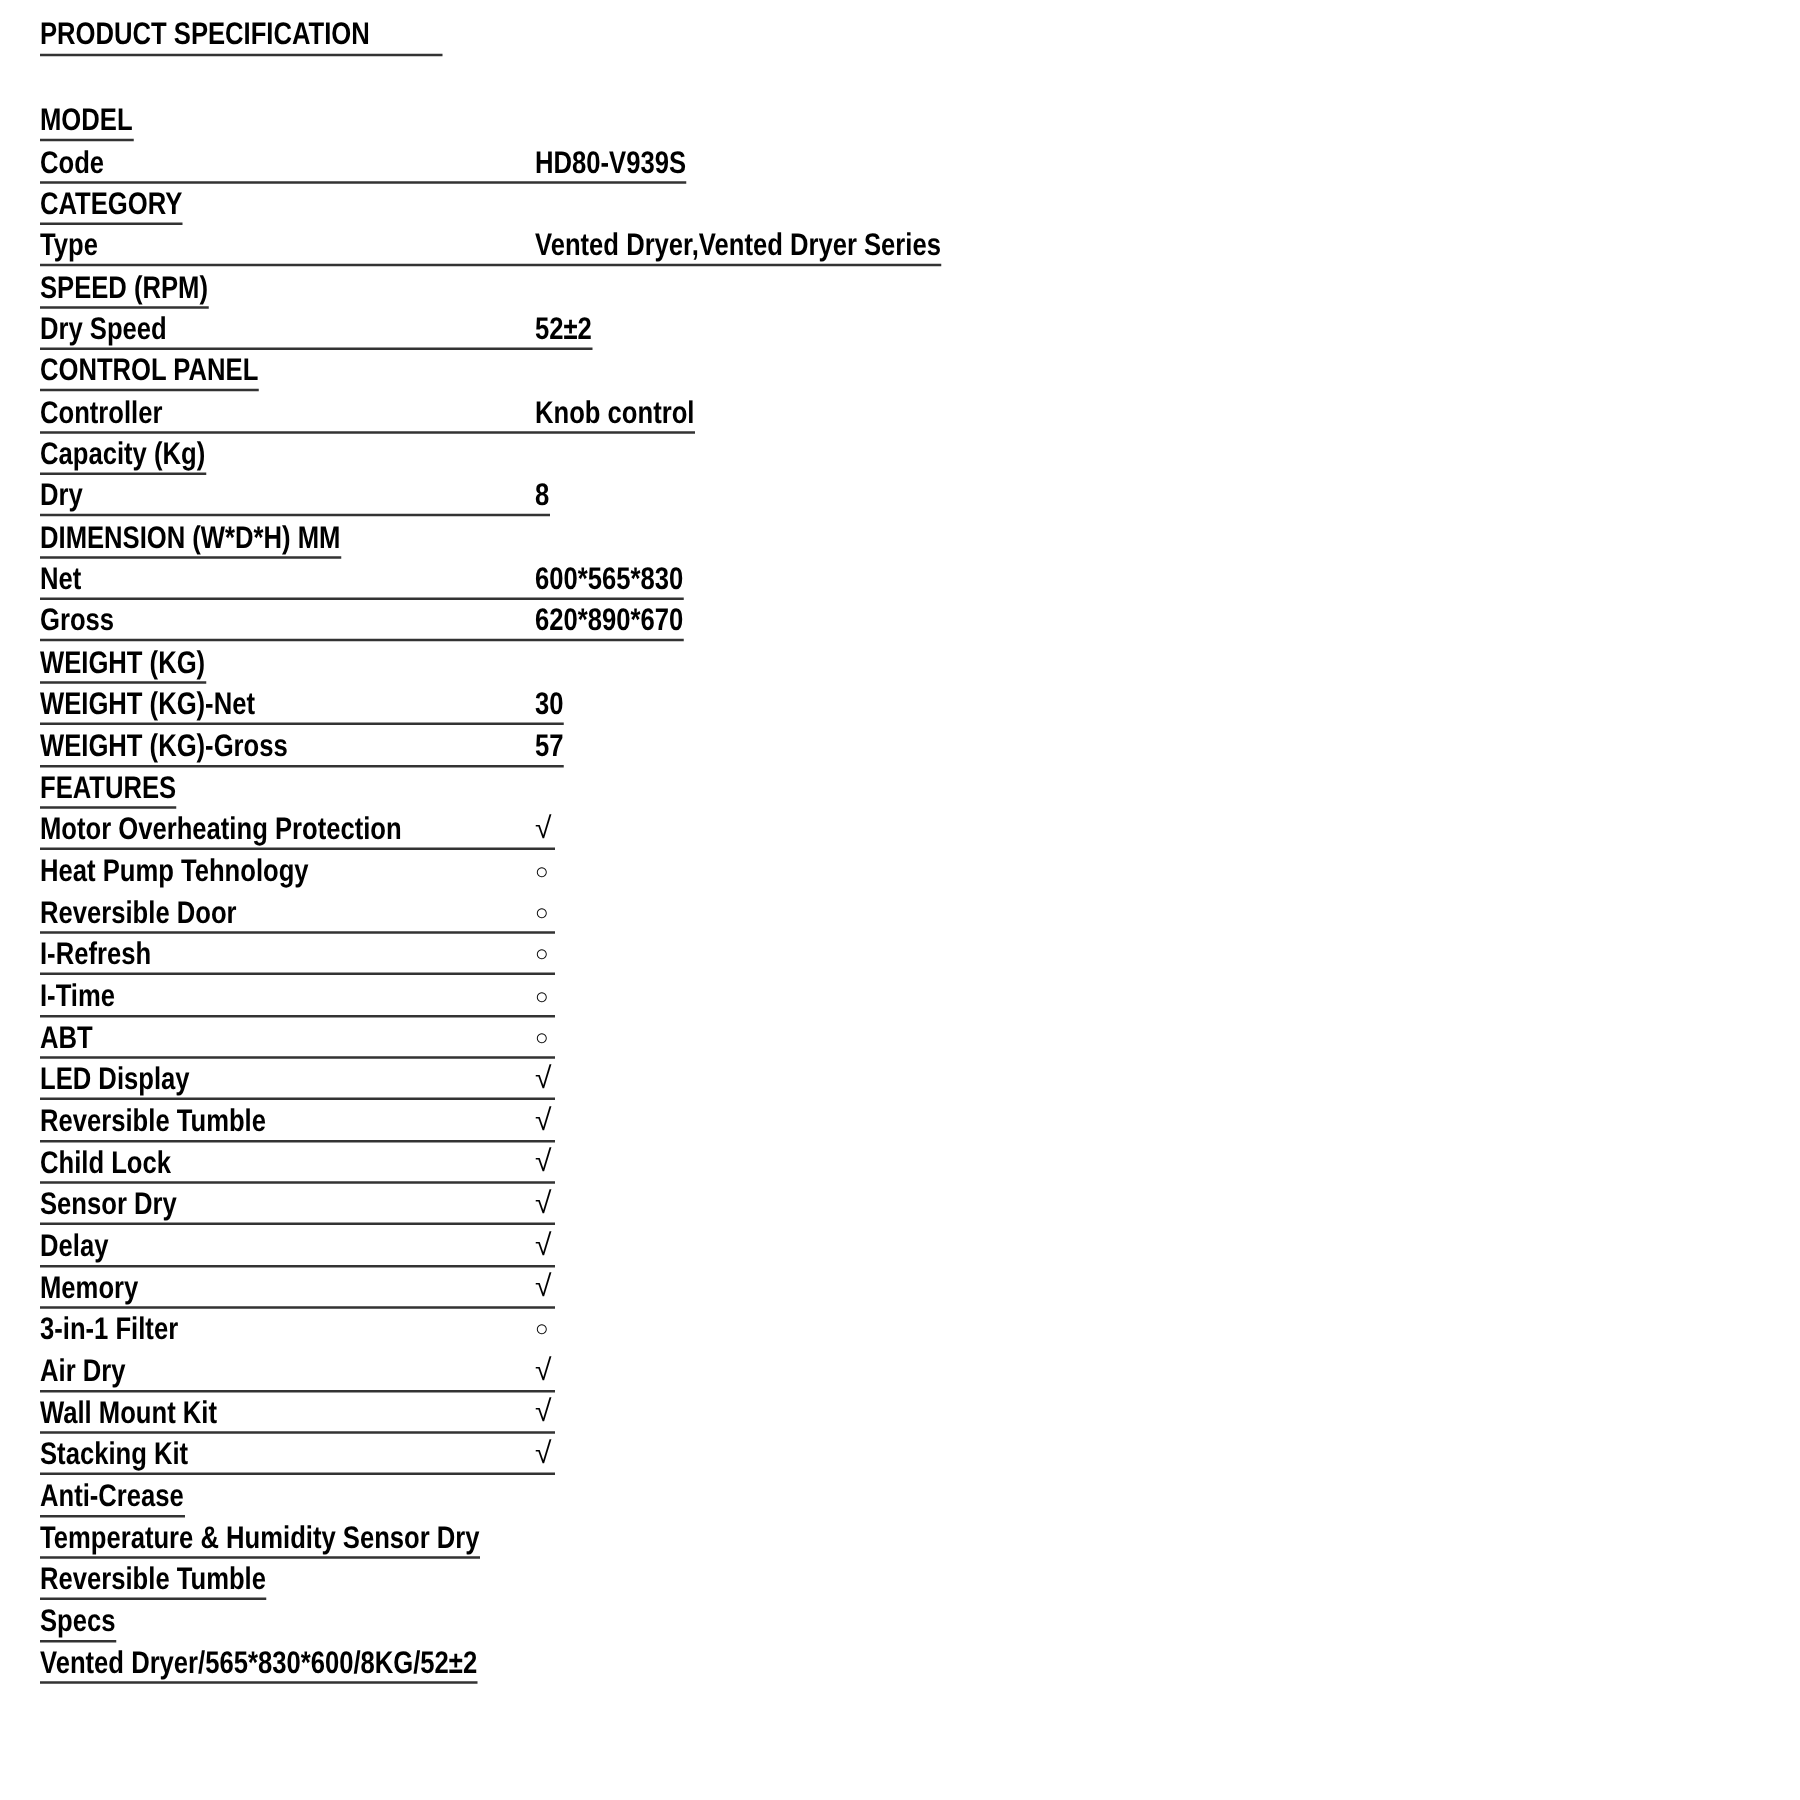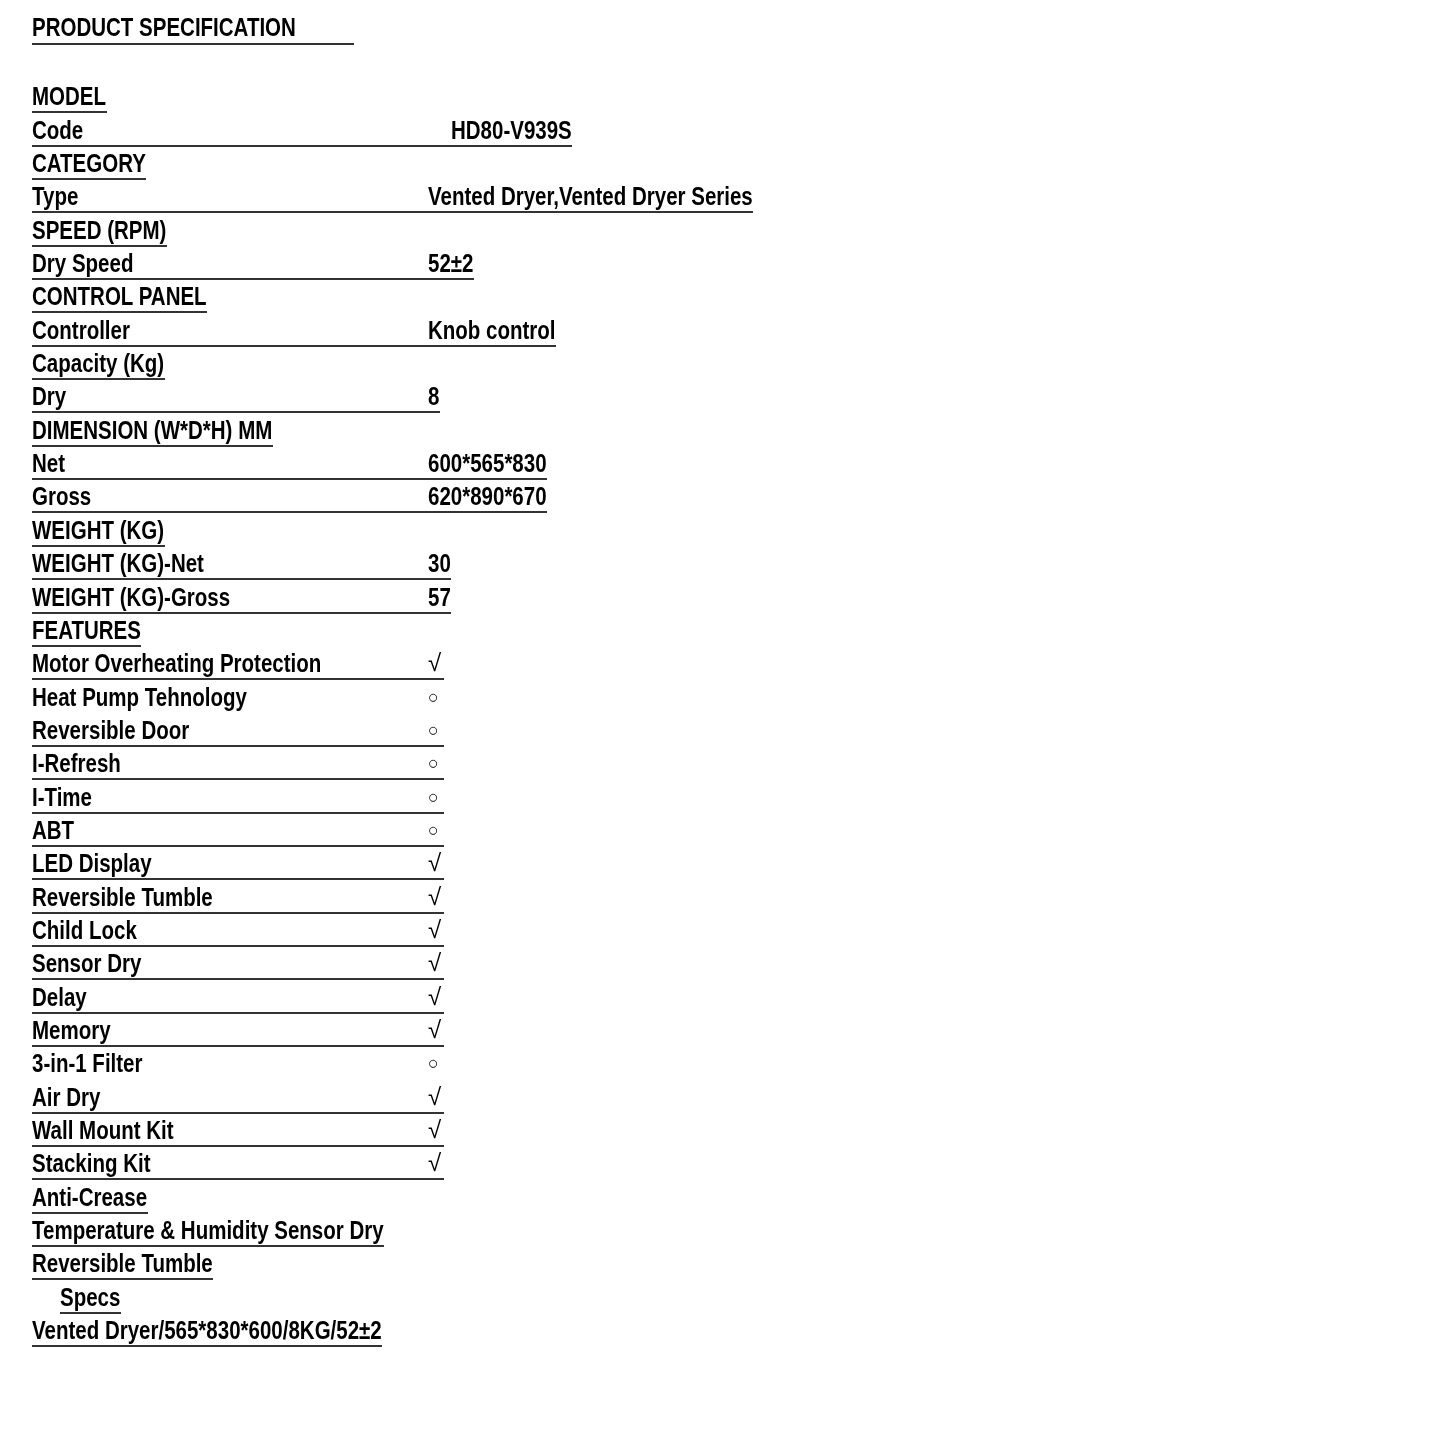--- a/index.html
+++ b/index.html
@@ -48,21 +48,21 @@
 
   <div class="row header">
     <div class="inner" style="width: 75px;">
       <div class="label-box" style="width: 75px;"><span class="label">MODEL</span></div>
 
     </div>
   </div>
       <div class="row">
     <div class="inner">
       <div class="label-box"><span class="label">Code</span></div>
-      <div class="value-box" style="width: 121px; margin-left: 23px;"><span class="value">HD80-V939S</span></div>
+      <div class="value-box" style="width: 121px;"><span class="value">HD80-V939S</span></div>
     </div>
   </div>
       <div class="row header">
     <div class="inner" style="width: 114px;">
       <div class="label-box" style="width: 114px;"><span class="label">CATEGORY</span></div>
 
     </div>
   </div>
       <div class="row">
     <div class="inner">
@@ -256,21 +256,21 @@
 
     </div>
   </div>
       <div class="row header">
     <div class="inner" style="width: 181px;">
       <div class="label-box" style="width: 181px;"><span class="label">Reversible Tumble</span></div>
 
     </div>
   </div>
       <div class="row header">
-    <div class="inner" style="width: 61px; margin-left: 28px;">
+    <div class="inner" style="width: 61px;">
       <div class="label-box" style="width: 61px;"><span class="label">Specs</span></div>
 
     </div>
   </div>
       <div class="row header">
     <div class="inner" style="width: 350px;">
       <div class="label-box" style="width: 350px;"><span class="label">Vented Dryer/565*830*600/8KG/52±2</span></div>
 
     </div>
   </div>

